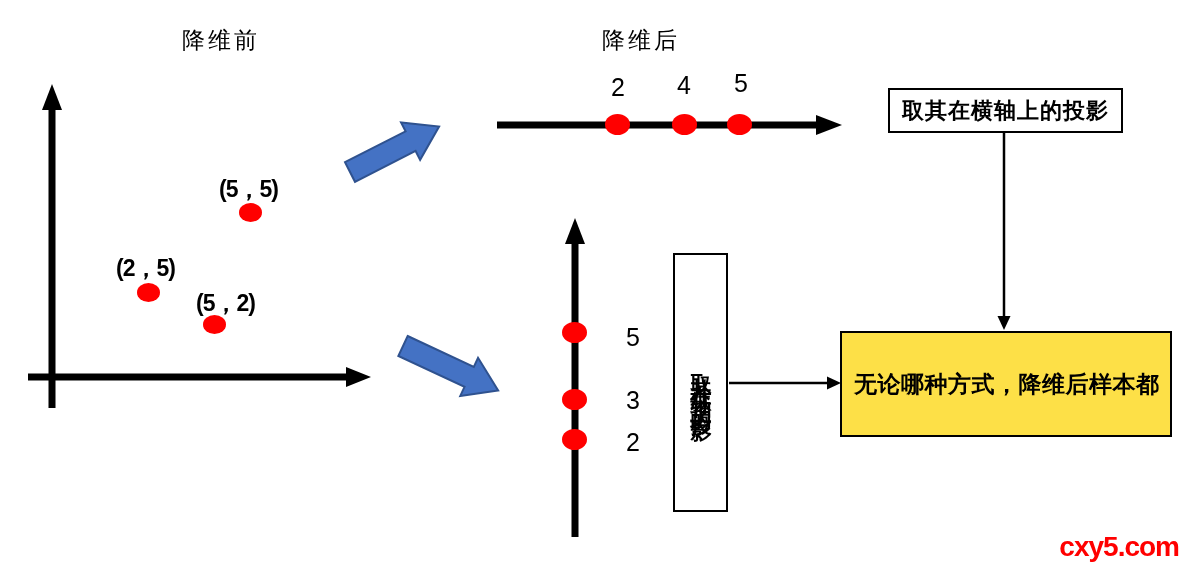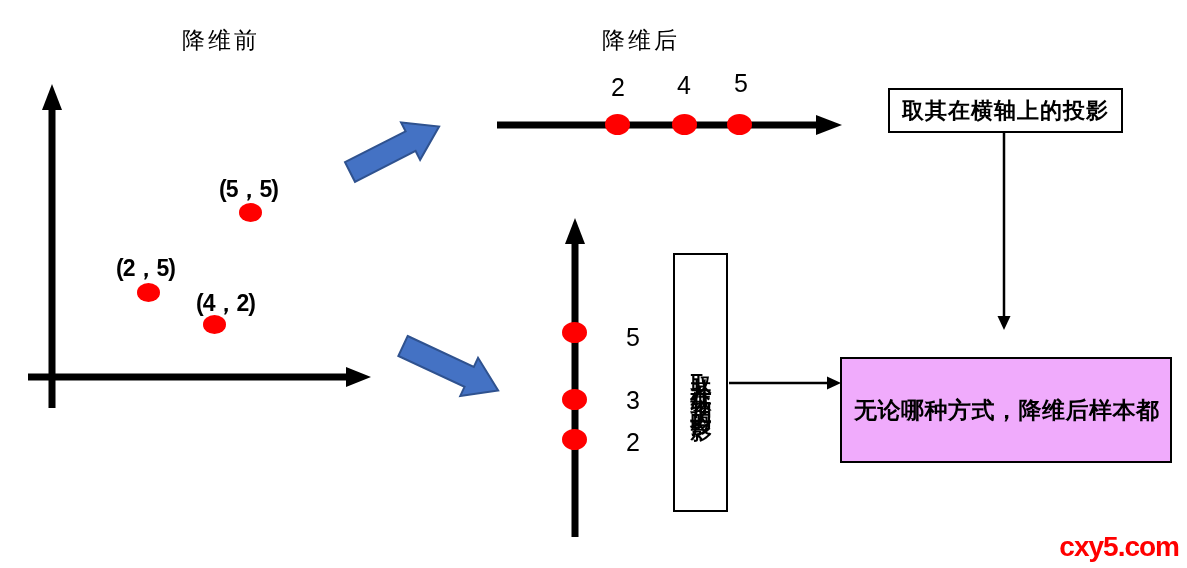--- a/index.html
+++ b/index.html
@@ -77,21 +77,21 @@
 
     <polygon points="0,-11 68,-11 68,-21 100,0 68,21 68,11 0,11" transform="translate(350,172) rotate(-27)" stroke-width="2" fill="#4472C4" stroke="#2F528F"></polygon>
     <polygon points="0,-11 73,-11 73,-21 105,0 73,21 73,11 0,11" transform="translate(403,346) rotate(25)" stroke-width="2" fill="#4472C4" stroke="#2F528F"></polygon>
   </svg>
 
   <div class="txt diagram-title" style="left:182px;top:25px;">降维前</div>
   <div class="txt diagram-title" style="left:602px;top:25px;">降维后</div>
 
   <div class="txt pt-label" style="left:219px;top:174px;">(5，5)</div>
   <div class="txt pt-label" style="left:116px;top:253px;">(2，5)</div>
-  <div class="txt pt-label" style="left:196px;top:288px;">(4，2)</div>
+  <div class="txt pt-label" style="left:196px;top:288px;">(5，2)</div>
 
   <div class="dot" style="left: 239px; top: 203px; width: 23px; height: 19px; background-color: rgb(255, 0, 0);"></div>
   <div class="dot" style="left: 137px; top: 283px; width: 23px; height: 19px; background-color: rgb(255, 0, 0);"></div>
   <div class="dot" style="left: 203px; top: 315px; width: 23px; height: 19px; background-color: rgb(255, 0, 0);"></div>
 
   <div class="dot" style="left: 605px; top: 114px; width: 25px; height: 21px; background-color: rgb(255, 0, 0);"></div>
   <div class="dot" style="left: 672px; top: 114px; width: 25px; height: 21px; background-color: rgb(255, 0, 0);"></div>
   <div class="dot" style="left: 727px; top: 114px; width: 25px; height: 21px; background-color: rgb(255, 0, 0);"></div>
   <div class="txt tick-num" style="left:605px;top:73px;">2</div>
   <div class="txt tick-num" style="left:671px;top:71px;">4</div>
@@ -105,19 +105,19 @@
   <div class="txt tick-num" style="left:620px;top:428px;">2</div>
 
   <div class="callout-box hproj-box">
     <span>取其在横轴上的投影</span>
   </div>
 
   <div class="callout-box vproj-box">
     <span class="vtext">取其在纵轴上的投影</span>
   </div>
 
-  <div class="conclusion-box" style="background-color: #f0abfc; margin-top: 26px;">
+  <div class="conclusion-box" style="background-color: #fde047;">
     <div>无论哪种方式，降维后样本都</div>
   </div>
 
   <div class="watermark" style="color: rgb(255, 0, 0); margin-top: 12px;">cxy5.com</div>
 
 </div>
 
 </body></html>

